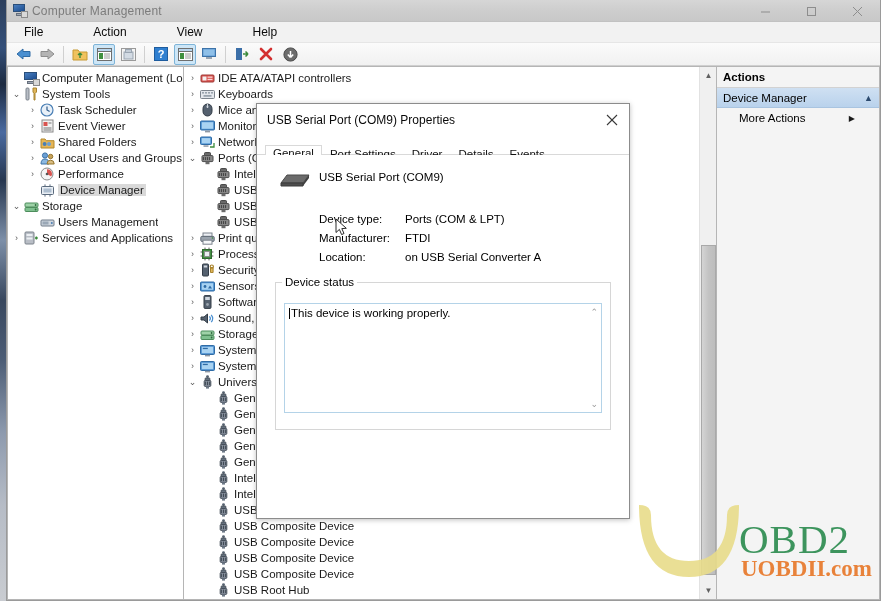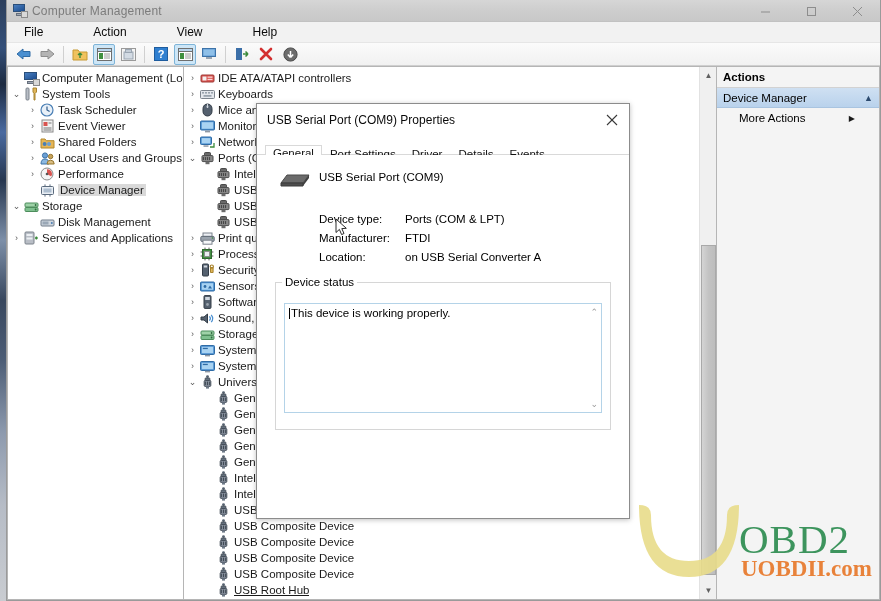--- a/index.html
+++ b/index.html
@@ -489,21 +489,21 @@
             </div>
             <div class="tnode" style="padding-left: 18px;">
               <span class="tw none"></span>
               <span class="tico">
                 <svg width="15" height="13" viewBox="0 0 15 13">
                   <rect x="1" y="4" width="13" height="6" rx="1" fill="#cfd6de" stroke="#6f7b89"></rect>
                   <rect x="2.5" y="5.5" width="6" height="3" fill="#9aa7b6"></rect>
                   <circle cx="11.8" cy="7" r="1" fill="#4a7fb5"></circle>
                 </svg>
               </span>
-              <span class="tlabel">Disk Management</span>
+              <span class="tlabel">Users Management</span>
             </div>
             <div class="tnode" style="padding-left: 2px;">
               <span class="tw">›</span>
               <span class="tico">
                 <svg width="15" height="14" viewBox="0 0 15 14">
                   <rect x="1" y="1" width="9" height="12" rx="1" fill="#b9bec6" stroke="#7d848d"></rect>
                   <rect x="2.5" y="3" width="6" height="2" fill="#eceff3"></rect>
                   <rect x="2.5" y="6.5" width="6" height="2" fill="#eceff3"></rect>
                   <path d="M11 7 l2.8 0 M12.4 5.6 l0 2.8" stroke="#3b8a3b" stroke-width="1.4"></path>
                 </svg>
@@ -952,21 +952,21 @@
                   <rect x="3.2" y="3" width="4.6" height="2.4" rx="0.6" fill="#6f7b89" stroke="#414a55"></rect>
                   <rect x="2.2" y="5.4" width="6.6" height="6" rx="1" fill="#8a93a0" stroke="#414a55"></rect>
                   <line x1="3.6" y1="6.6" x2="3.6" y2="10.2" stroke="#414a55"></line>
                   <line x1="5.5" y1="6.6" x2="5.5" y2="10.2" stroke="#414a55"></line>
                   <line x1="7.4" y1="6.6" x2="7.4" y2="10.2" stroke="#414a55"></line>
                   <rect x="4" y="11.4" width="3" height="2.2" fill="#6f7b89"></rect>
                 </svg>
               </span>
               <span class="tlabel">USB Composite Device</span>
             </div>
-            <div class="tnode" style="padding-left: 18px; text-decoration: underline;">
+            <div class="tnode" style="padding-left: 18px;">
               <span class="tw none"></span>
               <span class="tico">
                 <svg width="11" height="14" viewBox="0 0 11 14">
                   <circle cx="5.5" cy="1.6" r="1.4" fill="#55616f"></circle>
                   <rect x="3.2" y="3" width="4.6" height="2.4" rx="0.6" fill="#6f7b89" stroke="#414a55"></rect>
                   <rect x="2.2" y="5.4" width="6.6" height="6" rx="1" fill="#8a93a0" stroke="#414a55"></rect>
                   <line x1="3.6" y1="6.6" x2="3.6" y2="10.2" stroke="#414a55"></line>
                   <line x1="5.5" y1="6.6" x2="5.5" y2="10.2" stroke="#414a55"></line>
                   <line x1="7.4" y1="6.6" x2="7.4" y2="10.2" stroke="#414a55"></line>
                   <rect x="4" y="11.4" width="3" height="2.2" fill="#6f7b89"></rect>

